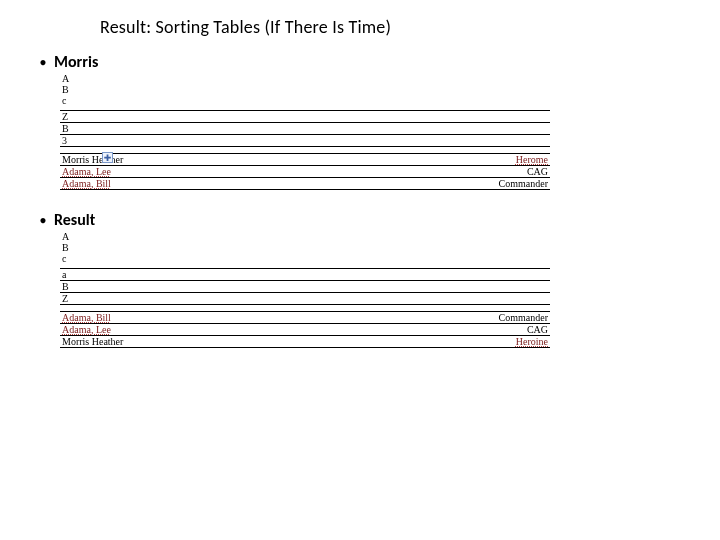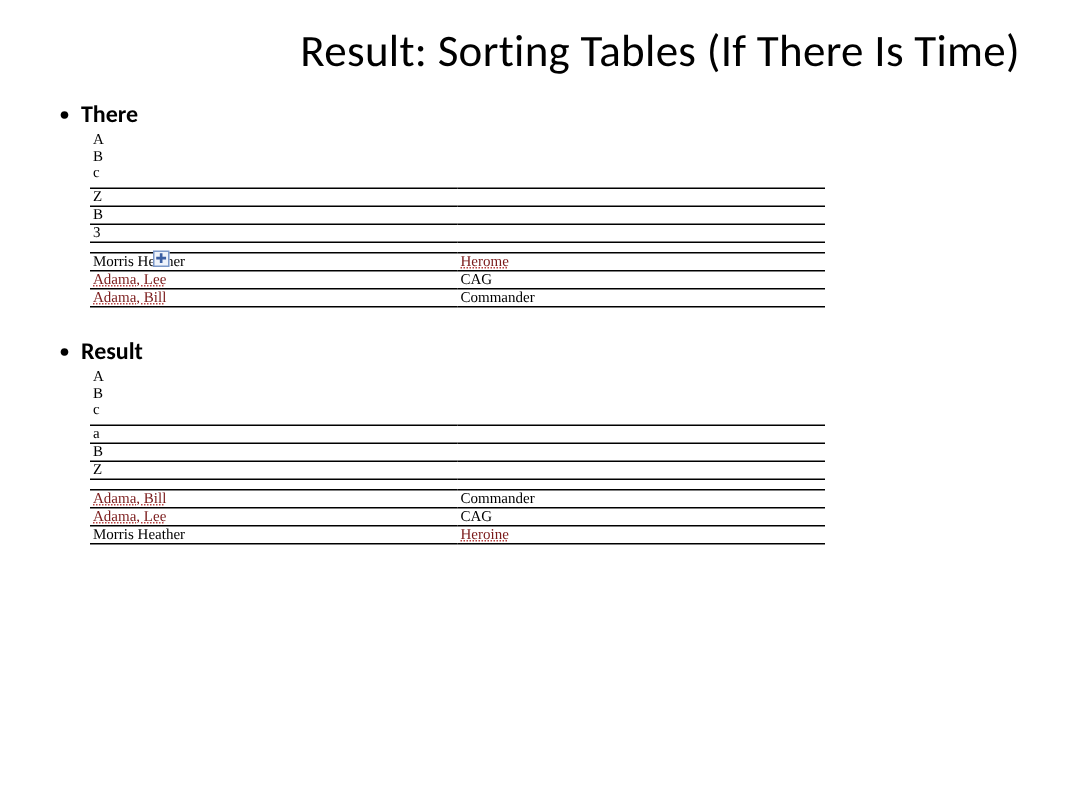--- a/index.html
+++ b/index.html
@@ -9,23 +9,23 @@
     background: #fff;
     font-family: "Calibri", "Segoe UI", sans-serif;
     color: #000;
     overflow: hidden;
     position: relative;
   }
   .slide {
     padding: 12px 40px 0 40px;
   }
   .title {
-    font-size: 30px;
+    font-size: 18px;
     font-weight: 400;
-    text-align: right;
+    text-align: left;
     margin: 4px 0 14px 60px;
     letter-spacing: 0.2px;
   }
   .bullet-row {
     display: flex;
     align-items: center;
     font-size: 16px;
     font-weight: 700;
     margin: 4px 0 2px 0;
   }
@@ -53,21 +53,21 @@
     font-size: 10px;
     margin-bottom: 6px;
   }
   .tbl td {
     border-top: 1px solid #000;
     border-bottom: 1px solid #000;
     height: 12px;
     padding: 0 2px;
     vertical-align: middle;
   }
-  .tbl .col2 { width: 50%; }
+  .tbl .col2 { width: 50%; text-align: right; }
   .handle {
     position: absolute;
     left: 42px;
     font-size: 9px;
     color: #3b5fa3;
     border: 1px solid #7b98c9;
     background: #eef3fb;
     width: 11px;
     height: 11px;
     text-align: center;
@@ -83,21 +83,21 @@
 </style>
 </head>
 <body>
 
 <div class="slide">
 
   <h1 class="title">Result: Sorting Tables (If There Is Time)</h1>
 
   <div class="bullet-row">
     <span class="dot">•</span>
-    <span>There</span>
+    <span>Morris</span>
   </div>
 
   <div class="block">
     <div class="mini-list">
       <div>A</div>
       <div>B</div>
       <div>c</div>
     </div>
 
     <table class="tbl">

